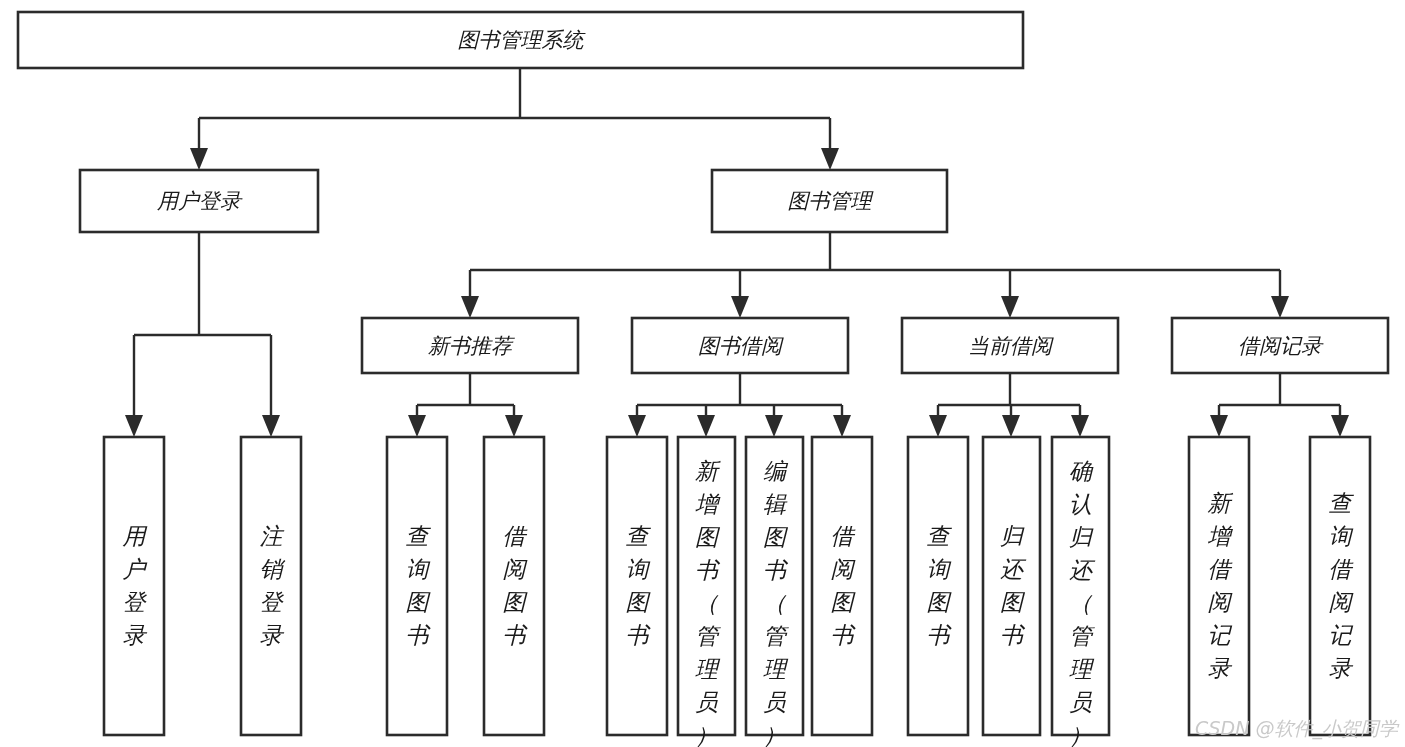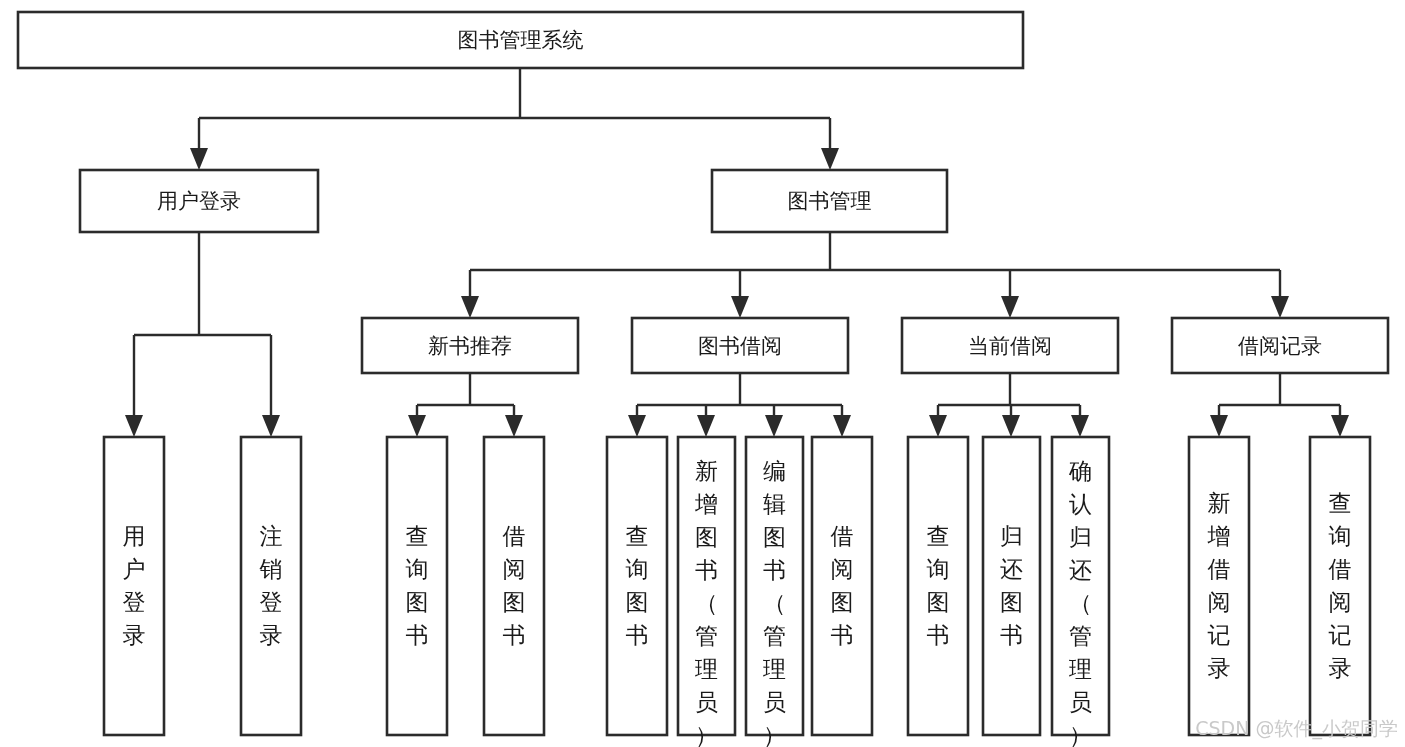--- a/index.html
+++ b/index.html
@@ -12,20 +12,21 @@
     width: 1405px;
     height: 747px;
     overflow: hidden;
     font-family: "DejaVu Sans", "Liberation Sans", sans-serif;
   }
   #diagram-root {
     position: relative;
     width: 1348px;
     height: 747px;
     background: #ffffff;
+    font-style: italic;
   }
   svg#diagram-svg {
     position: absolute;
     top: 0;
     left: 0;
     width: 1405px;
     height: 747px;
     display: block;
   }
   .node-box {

